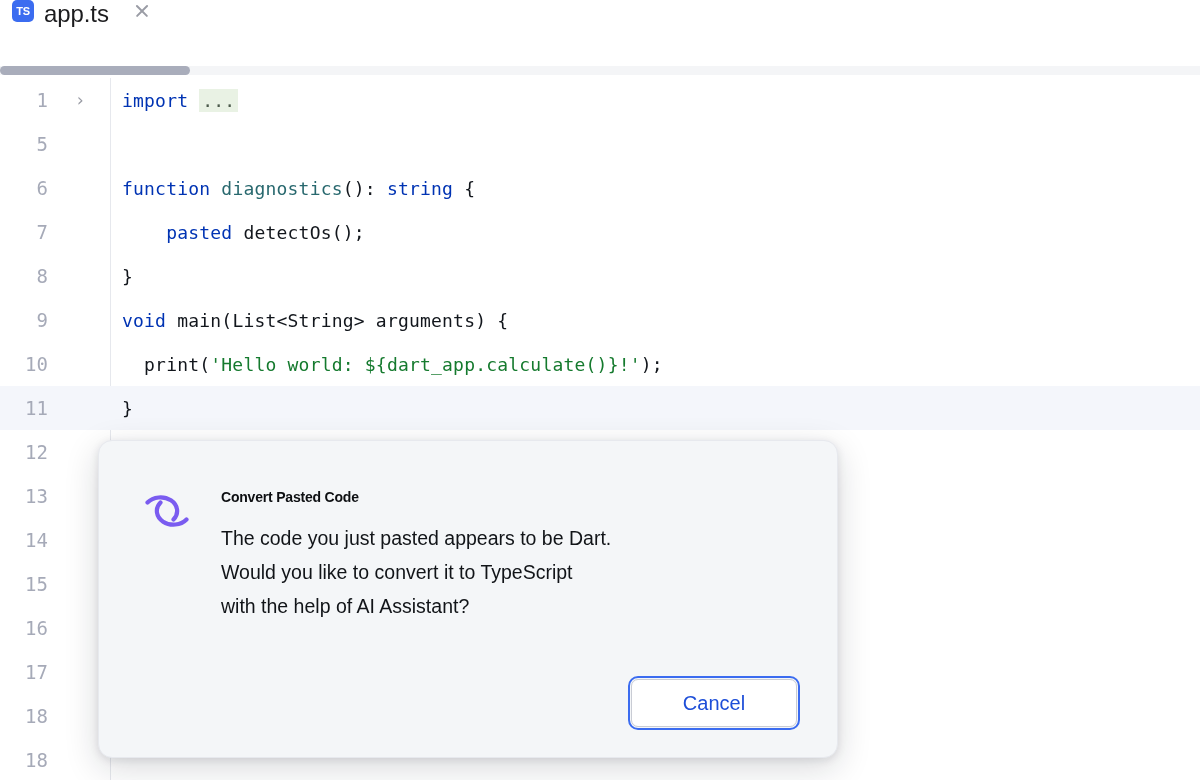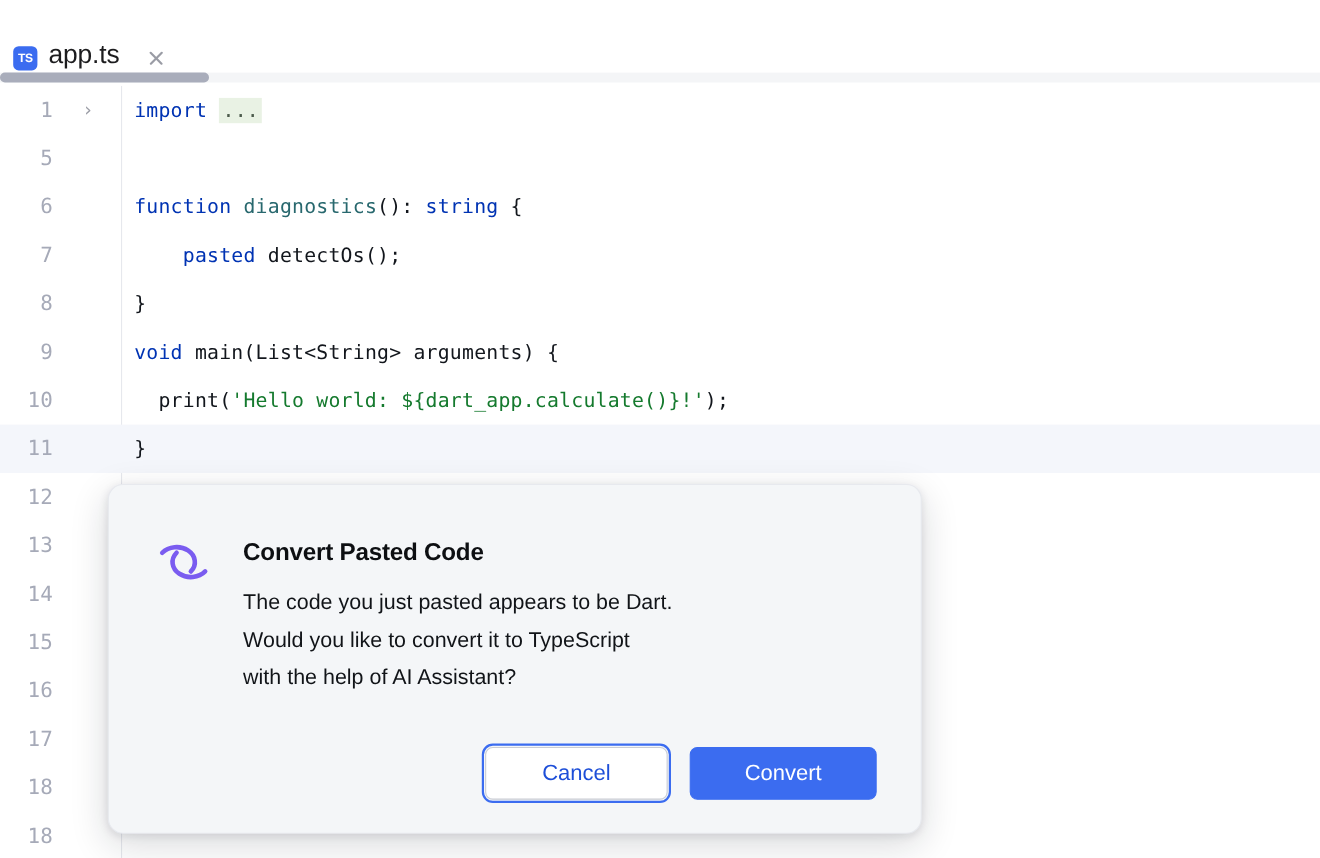--- a/index.html
+++ b/index.html
@@ -22,21 +22,21 @@
   .tabbar {
     position: absolute;
     top: 0; left: 0;
     width: 1200px; height: 64px;
     background: #ffffff;
     display: flex;
     align-items: center;
   }
   .tab {
     display: flex;
-    align-items: flex-end;
+    align-items: flex-start;
     height: 64px;
     padding: 0 14px 0 12px;
     gap: 10px;
     cursor: default;
   }
   .ts-badge {
     width: 22px; height: 22px;
     border-radius: 5px;
     background: #3b6cf0;
     color: #ffffff;
@@ -158,21 +158,21 @@
     inset: 0;
     padding: 38px 40px 30px 42px;
   }
   .dlg-head {
     display: flex;
     align-items: flex-start;
     gap: 28px;
   }
   .ai-icon { width: 52px; height: 52px; flex: none; margin-top: 6px; }
   .dlg-title {
-    font-size: 22px;
+    font-size: 14px;
     font-weight: bold;
     color: #0d0f12;
     letter-spacing: -0.2px;
     margin: 10px 0 0 0;
   }
   .dlg-body {
     font-size: 19.5px;
     line-height: 34px;
     color: #111418;
     margin-top: 16px;
@@ -328,18 +328,17 @@
         </span>
         <div>
           <div class="dlg-title">Convert Pasted Code</div>
           <div class="dlg-body">The code you just pasted appears to be Dart.
 Would you like to convert it to TypeScript
 with the help of AI Assistant?</div>
         </div>
       </div>
       <div class="dlg-actions">
         <div class="btn btn-cancel">Cancel</div>
-        <div class="btn btn-convert">Convert</div>
       </div>
     </div>
   </div>
 
 </div>
 
 </body></html>

